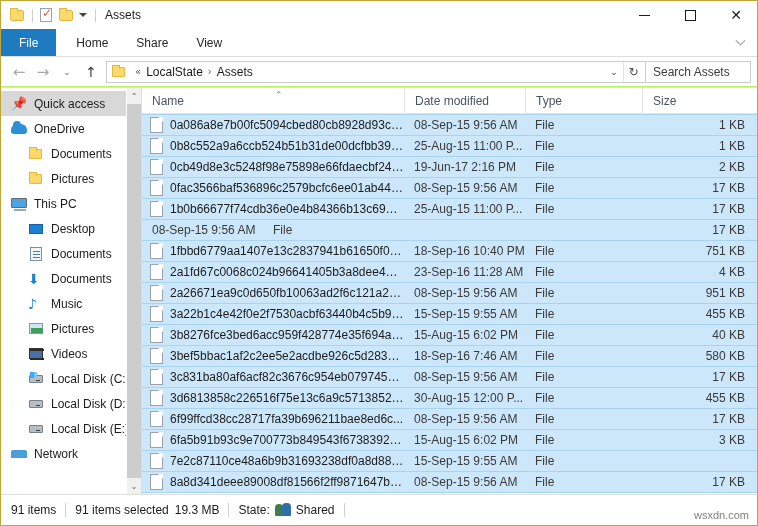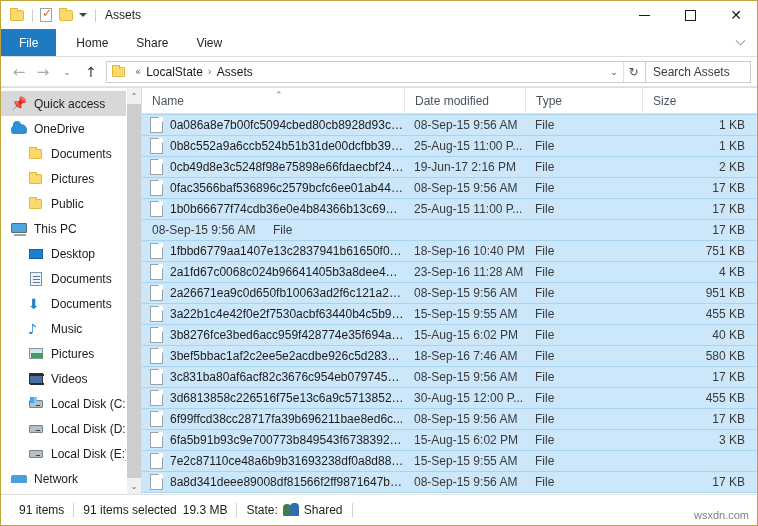--- a/index.html
+++ b/index.html
@@ -9,21 +9,21 @@
     height: 526px;
     overflow: hidden;
     font-family: "Liberation Sans", sans-serif;
     background: #ffffff;
   }
 
   #window {
     position: relative;
     width: 758px;
     height: 526px;
-    background: #e5e5e5;
+    background: #bef264;
     border: 1px solid #b5a642;
     border-color: #bfa63a;
     overflow: hidden;
   }
 
   
   #titlebar {
     position: relative;
     height: 28px;
     background: #ffffff;
@@ -536,21 +536,21 @@
 
   
   #statusbar {
     position: absolute;
     left: 0; right: 0; bottom: 0;
     height: 31px;
     background: #ffffff;
     border-top: 1px solid #dededc;
     display: flex;
     align-items: center;
-    padding-left: 18px;
+    padding-left: 10px;
     font-size: 12px;
     color: #1c1c1c;
   }
   .st-sep {
     width: 1px; height: 14px;
     background: #d2d2d2;
     margin: 0 9px;
   }
   #state-ico {
     width: 17px; height: 14px;
@@ -663,26 +663,20 @@
               <span class="ic-folder"></span>
             </span>
             <span class="nav-label">Documents</span>
           </div>
           <div class="nav-item indent">
             <span class="nav-ico">
               <span class="ic-folder"></span>
             </span>
             <span class="nav-label">Pictures</span>
           </div>
-          <div class="nav-item indent">
-            <span class="nav-ico">
-              <span class="ic-folder"></span>
-            </span>
-            <span class="nav-label">Public</span>
-          </div>
           <div class="nav-item">
             <span class="nav-ico">
               <span class="ic-pc"></span>
             </span>
             <span class="nav-label">This PC</span>
           </div>
           <div class="nav-item indent">
             <span class="nav-ico">
               <span class="ic-desktop"></span>
             </span>

